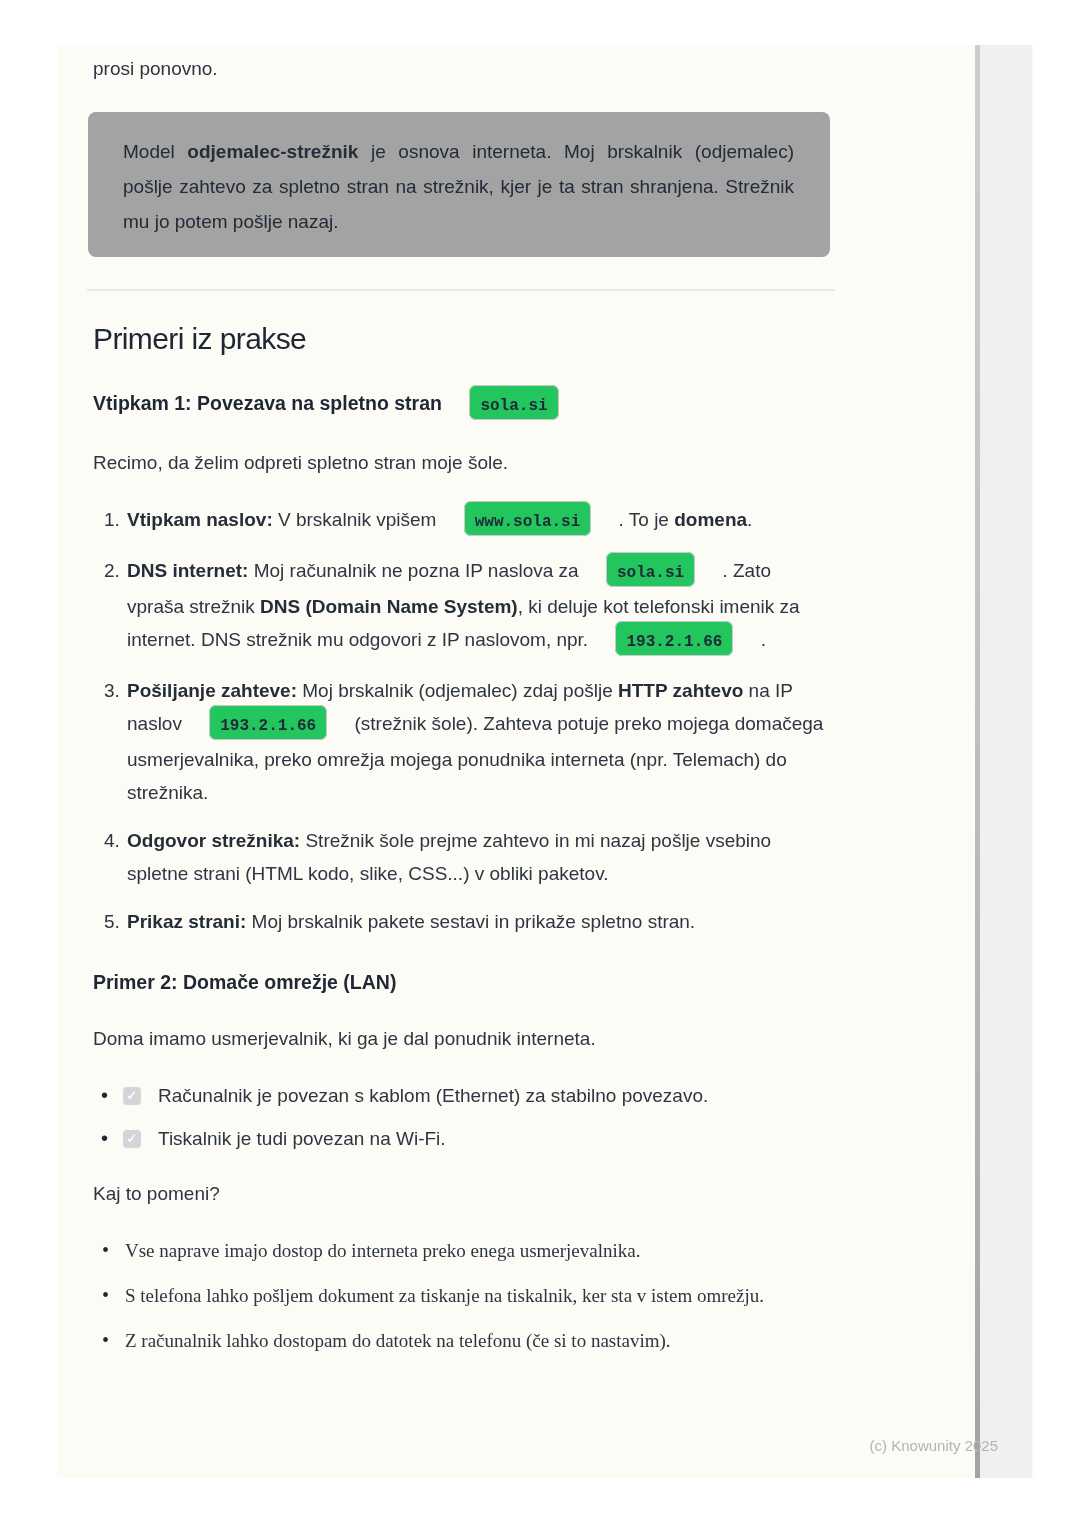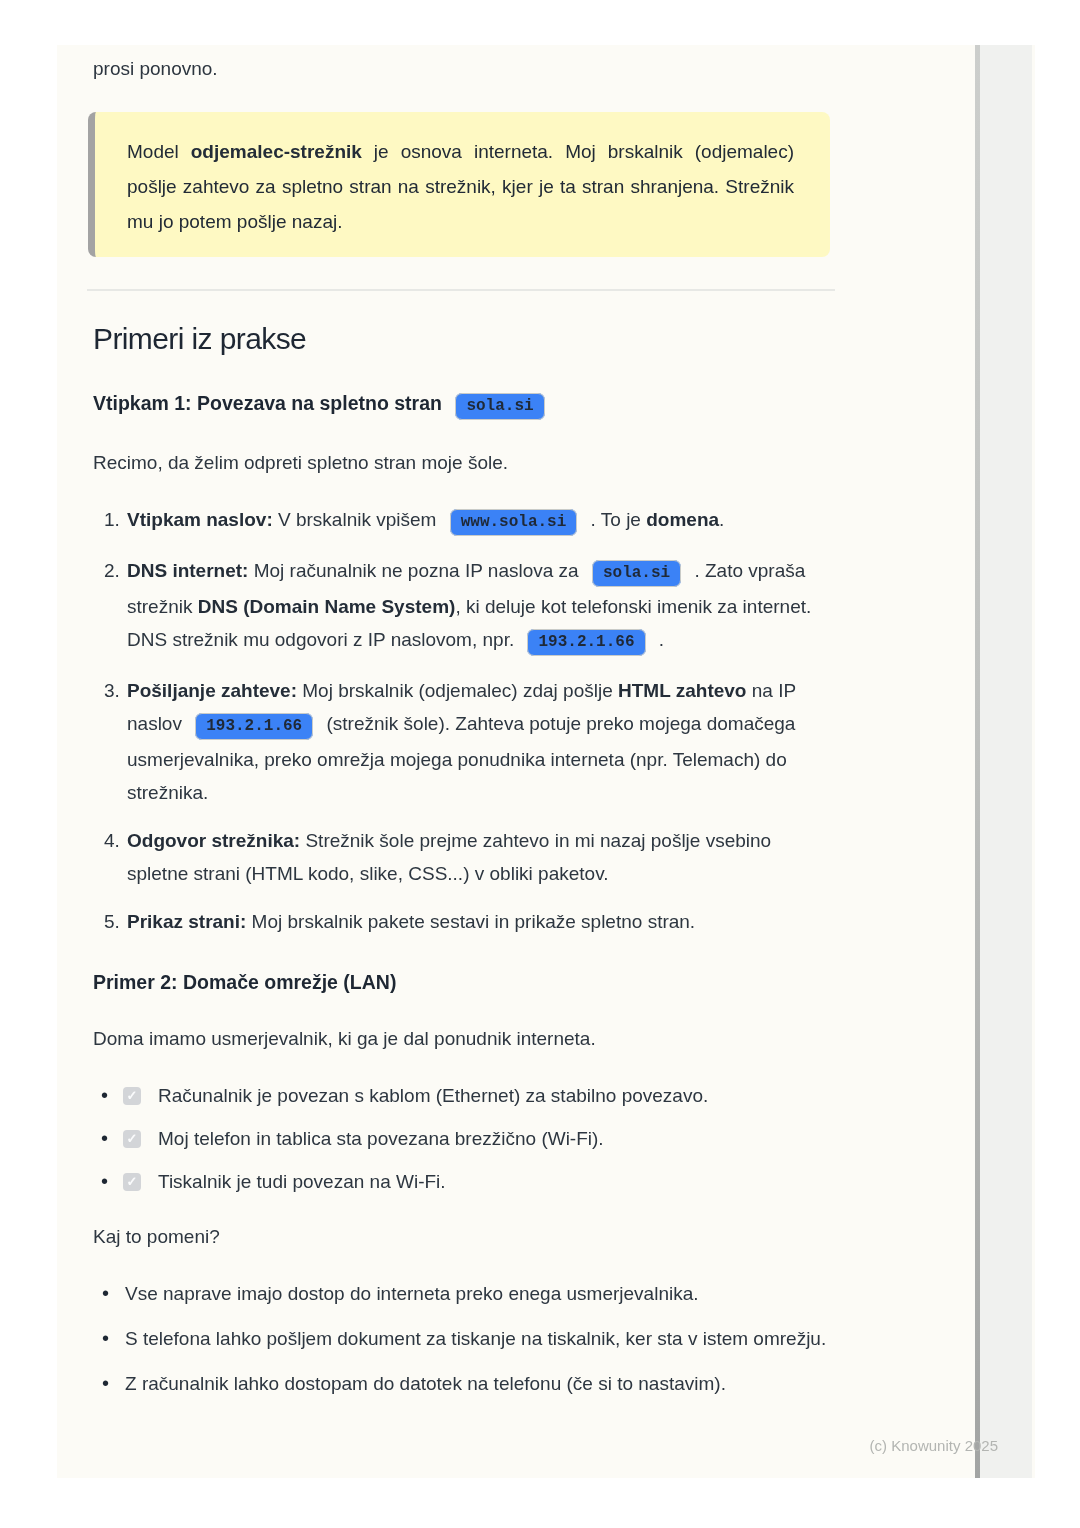--- a/index.html
+++ b/index.html
@@ -39,22 +39,22 @@
     left: 93px; top: 30px;
     width: 737px;
     font-size: 19px;
     line-height: 33px;
   }
 
   .frag { margin: 12px 0 0 0; }
 
   blockquote.note {
     margin: 27px 0 0 -5px;
-    background: #fef9c3;
-    border-left: 7px solid #a3a3a3;
+    background: #a3a3a3;
+    border-left: 3px solid #a3a3a3;
     border-radius: 8px;
     padding: 22px 36px 18px 32px;
     line-height: 35px;
     text-align: justify;
     color: #222b36;
   }
 
   hr.sep {
     border: none;
     border-top: 2px solid #e7e8e5;
@@ -79,25 +79,25 @@
     color: #1e2733;
   }
 
   p.body { margin: 22px 0 0 0; }
 
   code.chip {
     font-family: "Liberation Mono", monospace;
     font-size: 16px;
     font-weight: 600;
     color: #1f2937;
-    background: #3b82f6;
+    background: #22c55e;
     border: 1.5px solid #c9cbc8;
     border-radius: 7px;
-    padding: 3px 10px 4px 10px;
-    margin: 0 8px;
+    padding: 11px 10px 4px 10px;
+    margin: 0 22px;
     white-space: nowrap;
   }
 
   strong { font-weight: 700; color: #242d38; }
 
   ol.steps {
     margin: 24px 0 0 0;
     padding: 0 0 0 32px;
   }
   ol.steps > li { margin: 0 0 15px 0; padding-left: 2px; }
@@ -142,20 +142,21 @@
 
   ul.plain {
     margin: 24px 0 0 0;
     padding: 0;
     list-style: none;
   }
   ul.plain > li {
     position: relative;
     padding-left: 32px;
     margin: 0 0 12px 0;
+    font-family: Liberation Serif, serif;
   }
   ul.plain > li::before {
     content: "•";
     position: absolute;
     left: 9px; top: 0;
     color: #1e2733;
     font-size: 20px;
   }
 
   .footer-credit {
@@ -195,44 +196,40 @@
 
   <p class="body">
     <span>Recimo, da želim odpreti spletno stran moje šole.</span>
   </p>
 
   <ol class="steps">
     <li><strong>Vtipkam naslov:</strong><span> V brskalnik vpišem </span><code class="chip">www.sola.si</code><span> . To je </span><strong>domena</strong><span>.</span></li>
 
     <li><strong>DNS internet:</strong><span> Moj računalnik ne pozna IP naslova za </span><code class="chip">sola.si</code><span> . Zato vpraša strežnik </span><strong>DNS (Domain Name System)</strong><span>, ki deluje kot telefonski imenik za internet. DNS strežnik mu odgovori z IP naslovom, npr. </span><code class="chip">193.2.1.66</code><span> .</span></li>
 
-    <li><strong>Pošiljanje zahteve:</strong><span> Moj brskalnik (odjemalec) zdaj pošlje </span><strong>HTML zahtevo</strong><span> na IP naslov </span><code class="chip">193.2.1.66</code><span> (strežnik šole). Zahteva potuje preko mojega domačega usmerjevalnika, preko omrežja mojega ponudnika interneta (npr. Telemach) do strežnika.</span></li>
+    <li><strong>Pošiljanje zahteve:</strong><span> Moj brskalnik (odjemalec) zdaj pošlje </span><strong>HTTP zahtevo</strong><span> na IP naslov </span><code class="chip">193.2.1.66</code><span> (strežnik šole). Zahteva potuje preko mojega domačega usmerjevalnika, preko omrežja mojega ponudnika interneta (npr. Telemach) do strežnika.</span></li>
 
     <li><strong>Odgovor strežnika:</strong><span> Strežnik šole prejme zahtevo in mi nazaj pošlje vsebino spletne strani (HTML kodo, slike, CSS...) v obliki paketov.</span></li>
 
     <li><strong>Prikaz strani:</strong><span> Moj brskalnik pakete sestavi in prikaže spletno stran.</span></li>
   </ol>
 
   <div class="h3line">Primer 2: Domače omrežje (LAN)</div>
 
   <p class="body">
     <span>Doma imamo usmerjevalnik, ki ga je dal ponudnik interneta.</span>
   </p>
 
   <ul class="checklist">
     <li>
       <span class="cbx"></span>
       <span>Računalnik je povezan s kablom (Ethernet) za stabilno povezavo.</span>
     </li>
     <li>
       <span class="cbx"></span>
-      <span>Moj telefon in tablica sta povezana brezžično (Wi-Fi).</span>
-    </li>
-    <li>
-      <span class="cbx"></span>
       <span>Tiskalnik je tudi povezan na Wi-Fi.</span>
     </li>
   </ul>
 
   <p class="body">
     <span>Kaj to pomeni?</span>
   </p>
 
   <ul class="plain">
     <li><span>Vse naprave imajo dostop do interneta preko enega usmerjevalnika.</span></li>

